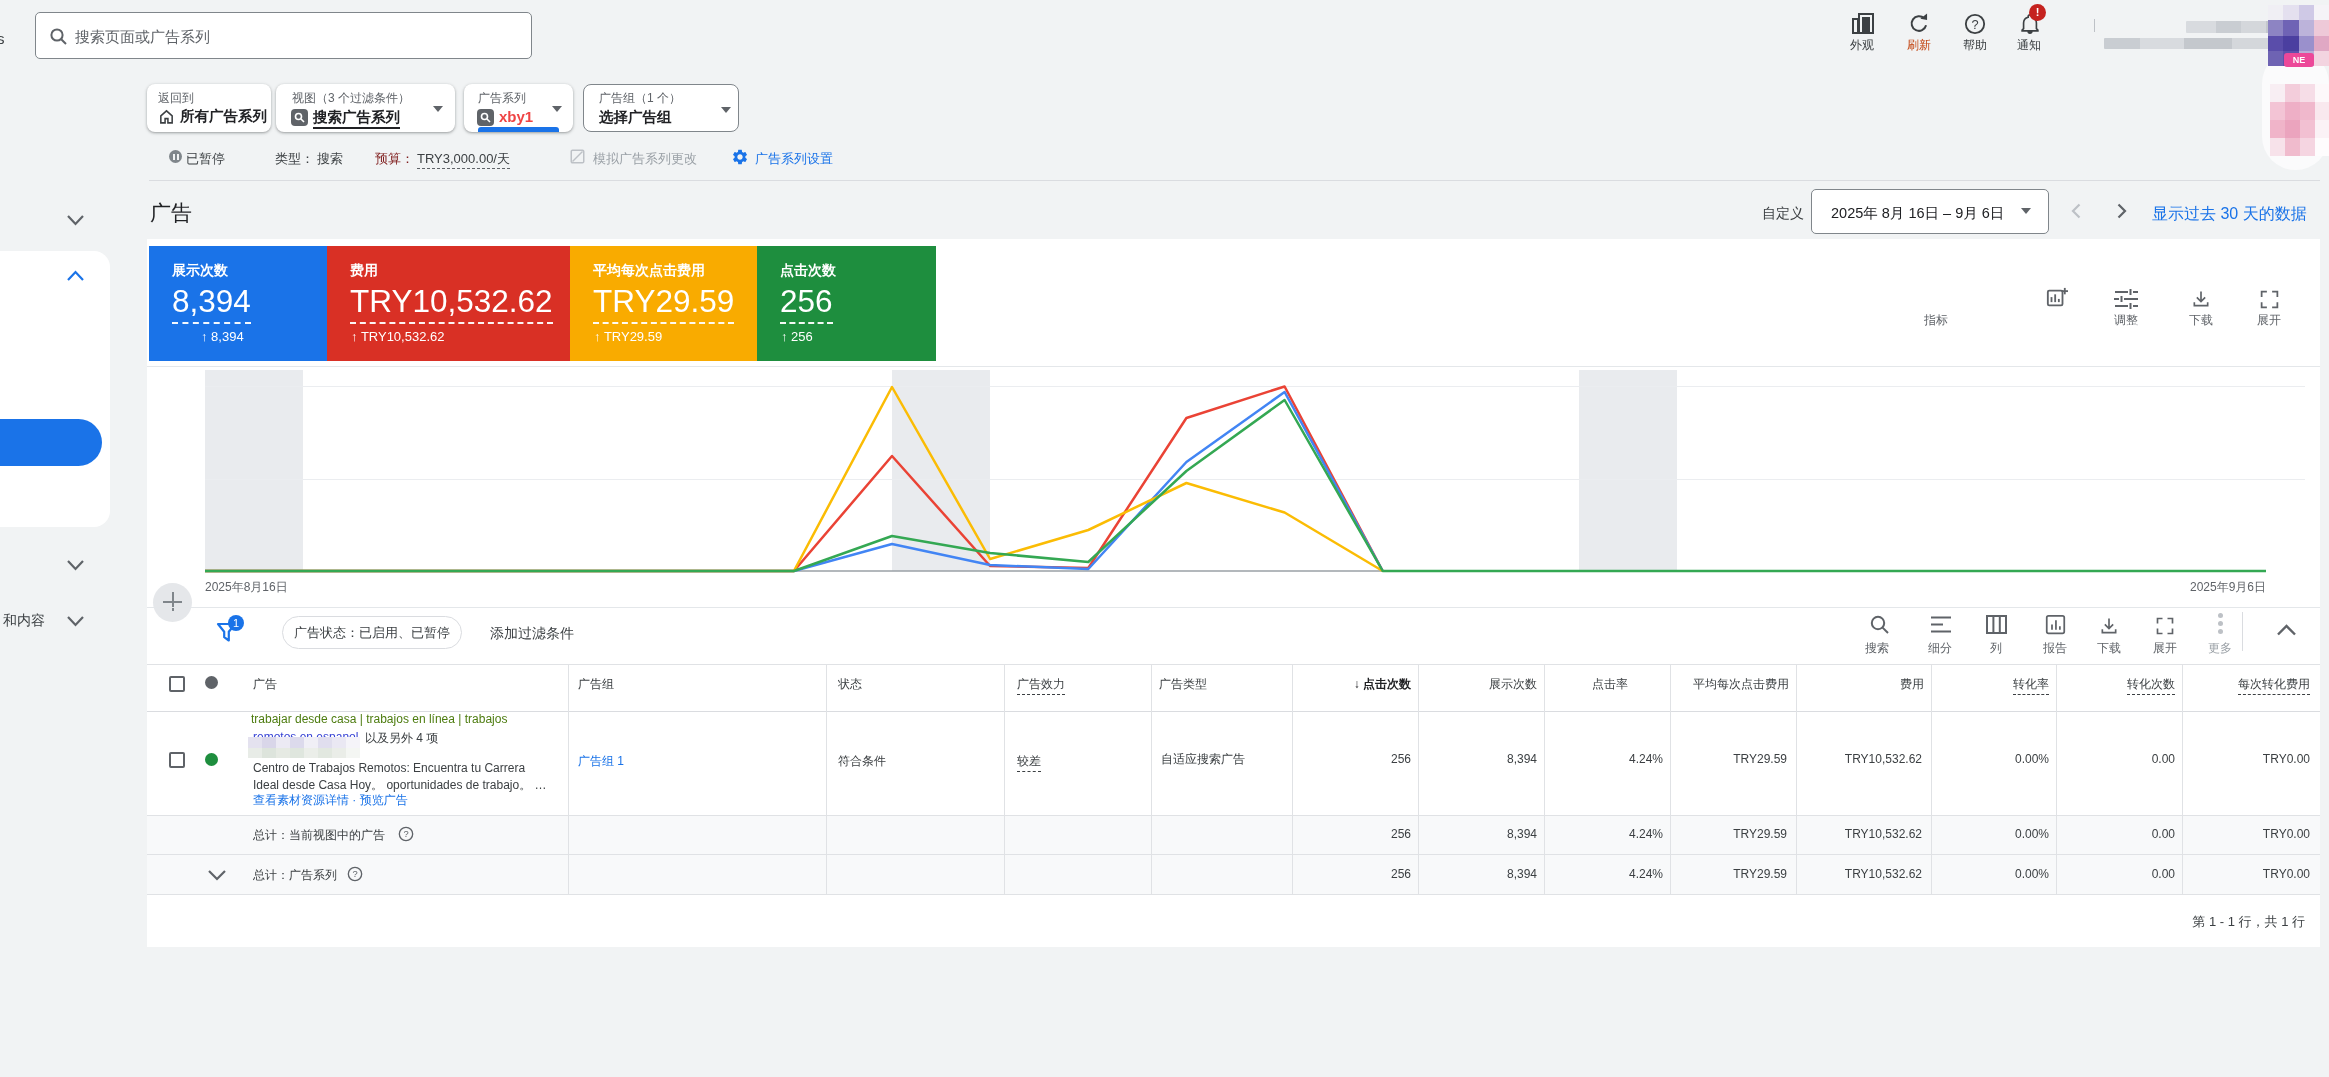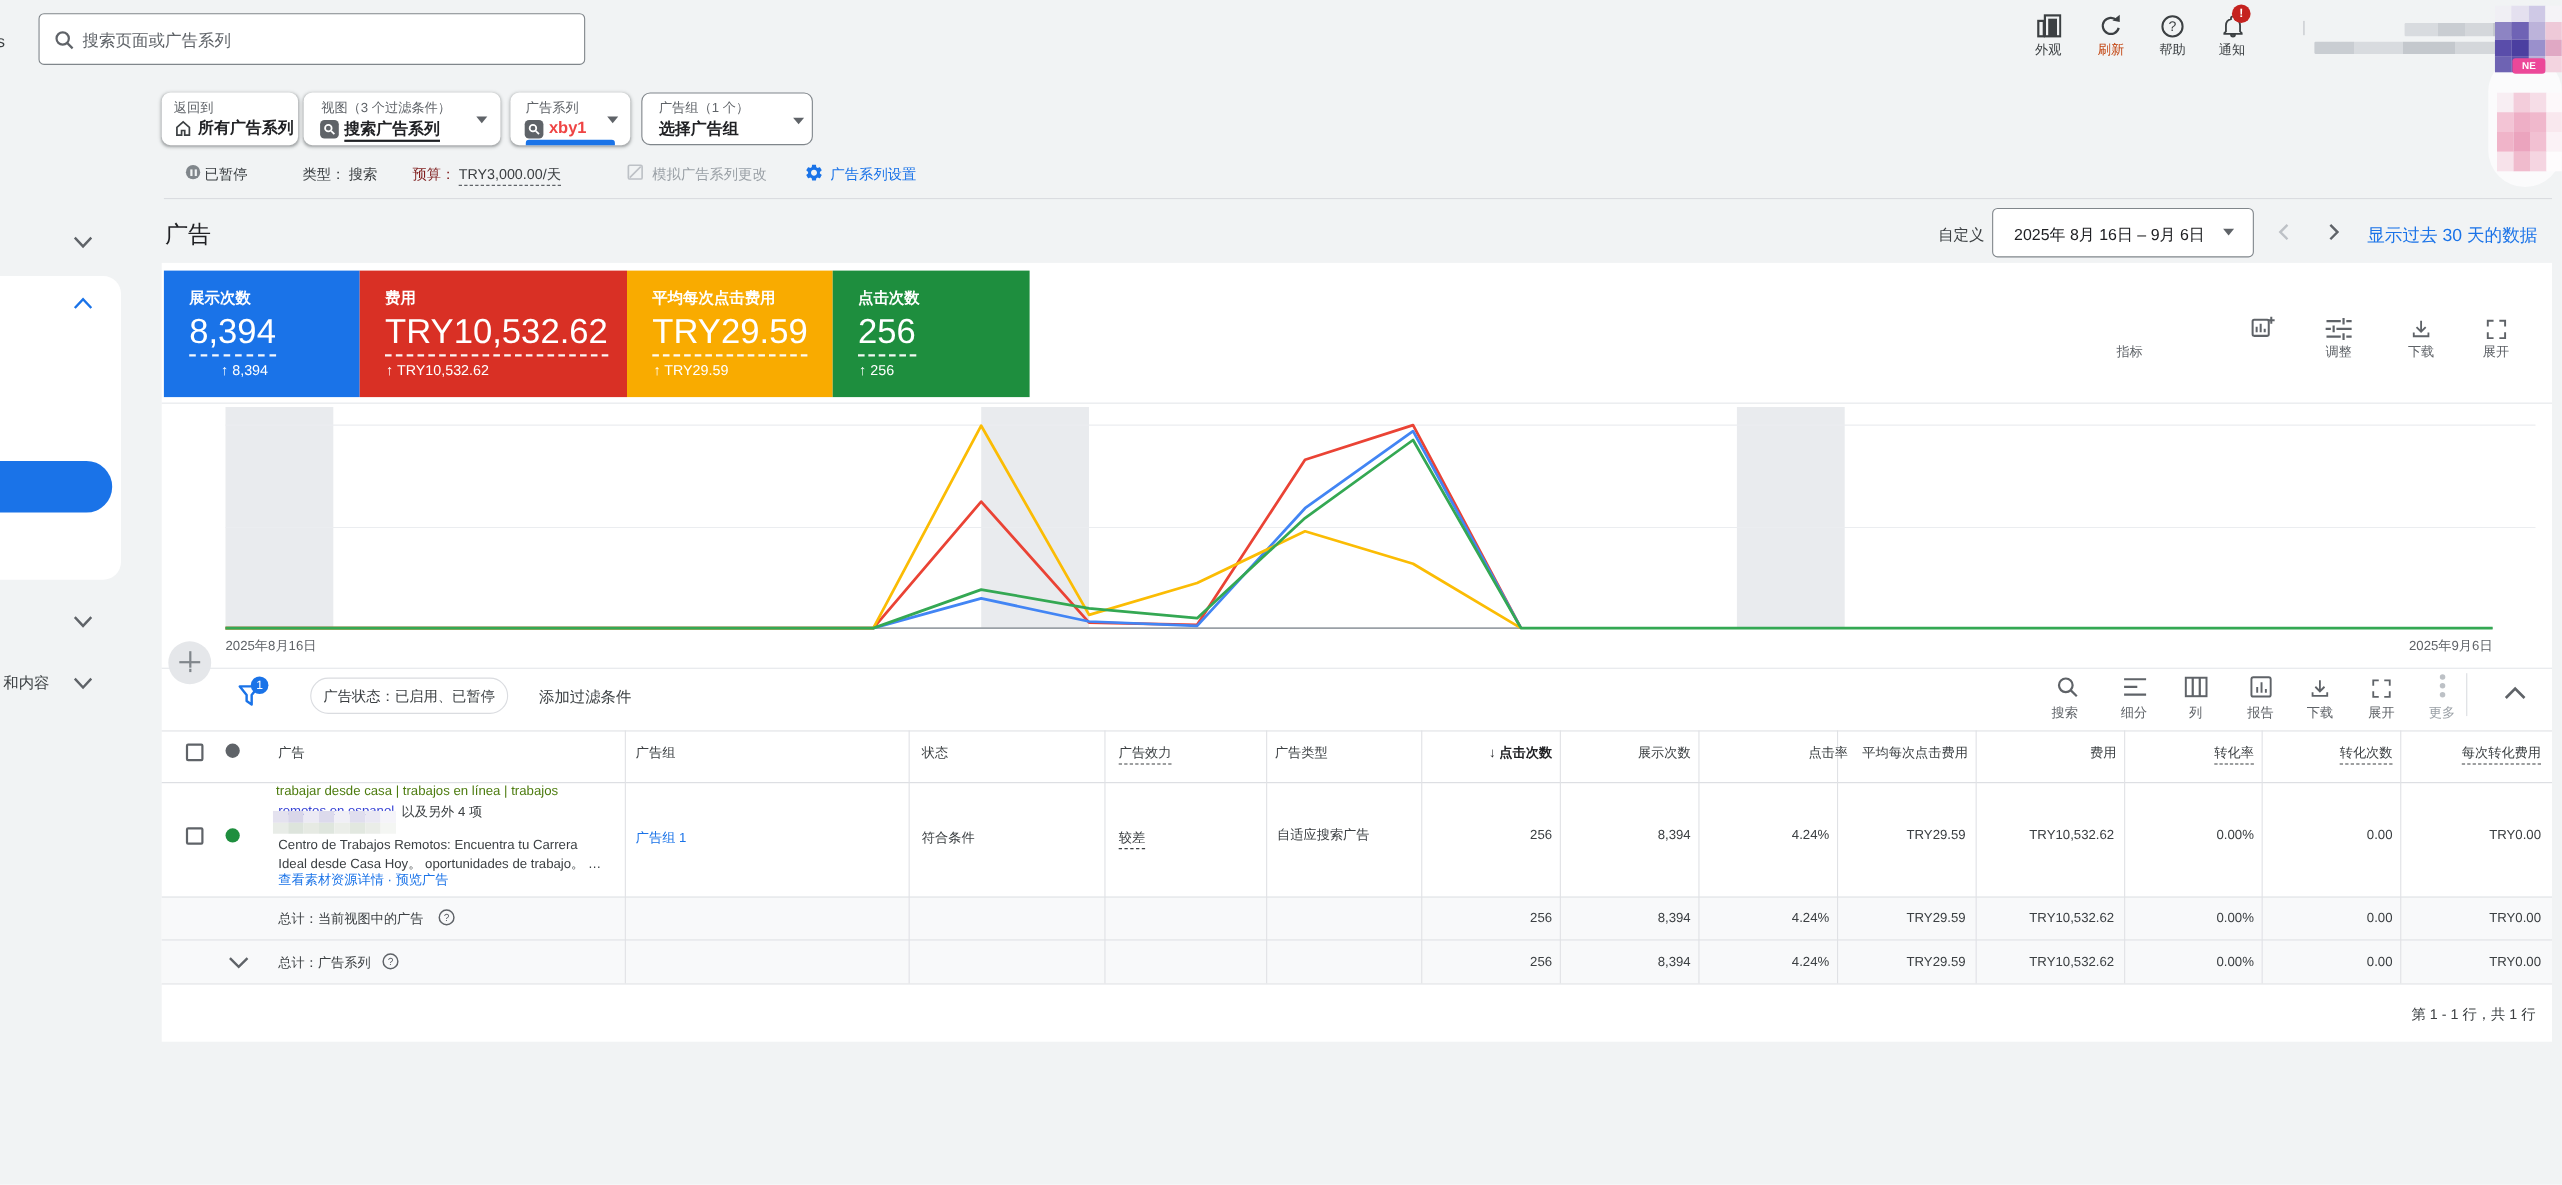--- a/index.html
+++ b/index.html
@@ -332,21 +332,21 @@
 
 <div class="abs" style="left:169px;top:676px;width:16px;height:16px;border:2px solid #5f6368;border-radius:2px;"></div>
 <div class="abs" style="left:205px;top:676px;width:13px;height:13px;border-radius:50%;background:#5f6368;"></div>
 <div class="cell" style="left:253px;top:676px;">广告</div>
 <div class="cell" style="left:578px;top:676px;">广告组</div>
 <div class="cell" style="left:838px;top:676px;">状态</div>
 <div class="cell dotted" style="left:1017px;top:676px;">广告效力</div>
 <div class="cell" style="left:1159px;top:676px;">广告类型</div>
 <div class="cell" style="right:918px;top:676px;font-weight:bold;color:#202124;">↓ 点击次数</div>
 <div class="cell" style="right:792px;top:676px;">展示次数</div>
-<div class="cell" style="right:649px;top:676px;">点击率</div>
+<div class="cell" style="right:701px;top:676px;">点击率</div>
 <div class="cell" style="right:540px;top:676px;">平均每次点击费用</div>
 <div class="cell" style="right:405px;top:676px;">费用</div>
 <div class="cell dotted" style="right:280px;top:676px;">转化率</div>
 <div class="cell dotted" style="right:154px;top:676px;">转化次数</div>
 <div class="cell dotted" style="right:19px;top:676px;">每次转化费用</div>
 
 <div class="abs" style="left:169px;top:752px;width:16px;height:16px;border:2px solid #5f6368;border-radius:2px;"></div>
 <div class="abs" style="left:205px;top:753px;width:13px;height:13px;border-radius:50%;background:#1e8e3e;"></div>
 <div class="cell" style="left:251px;top:712px;color:#4d7c0f;">trabajar desde casa | trabajos en línea | trabajos</div>
 <div class="cell" style="left:253px;top:730px;color:#3642d4;">remotos en espanol</div>

